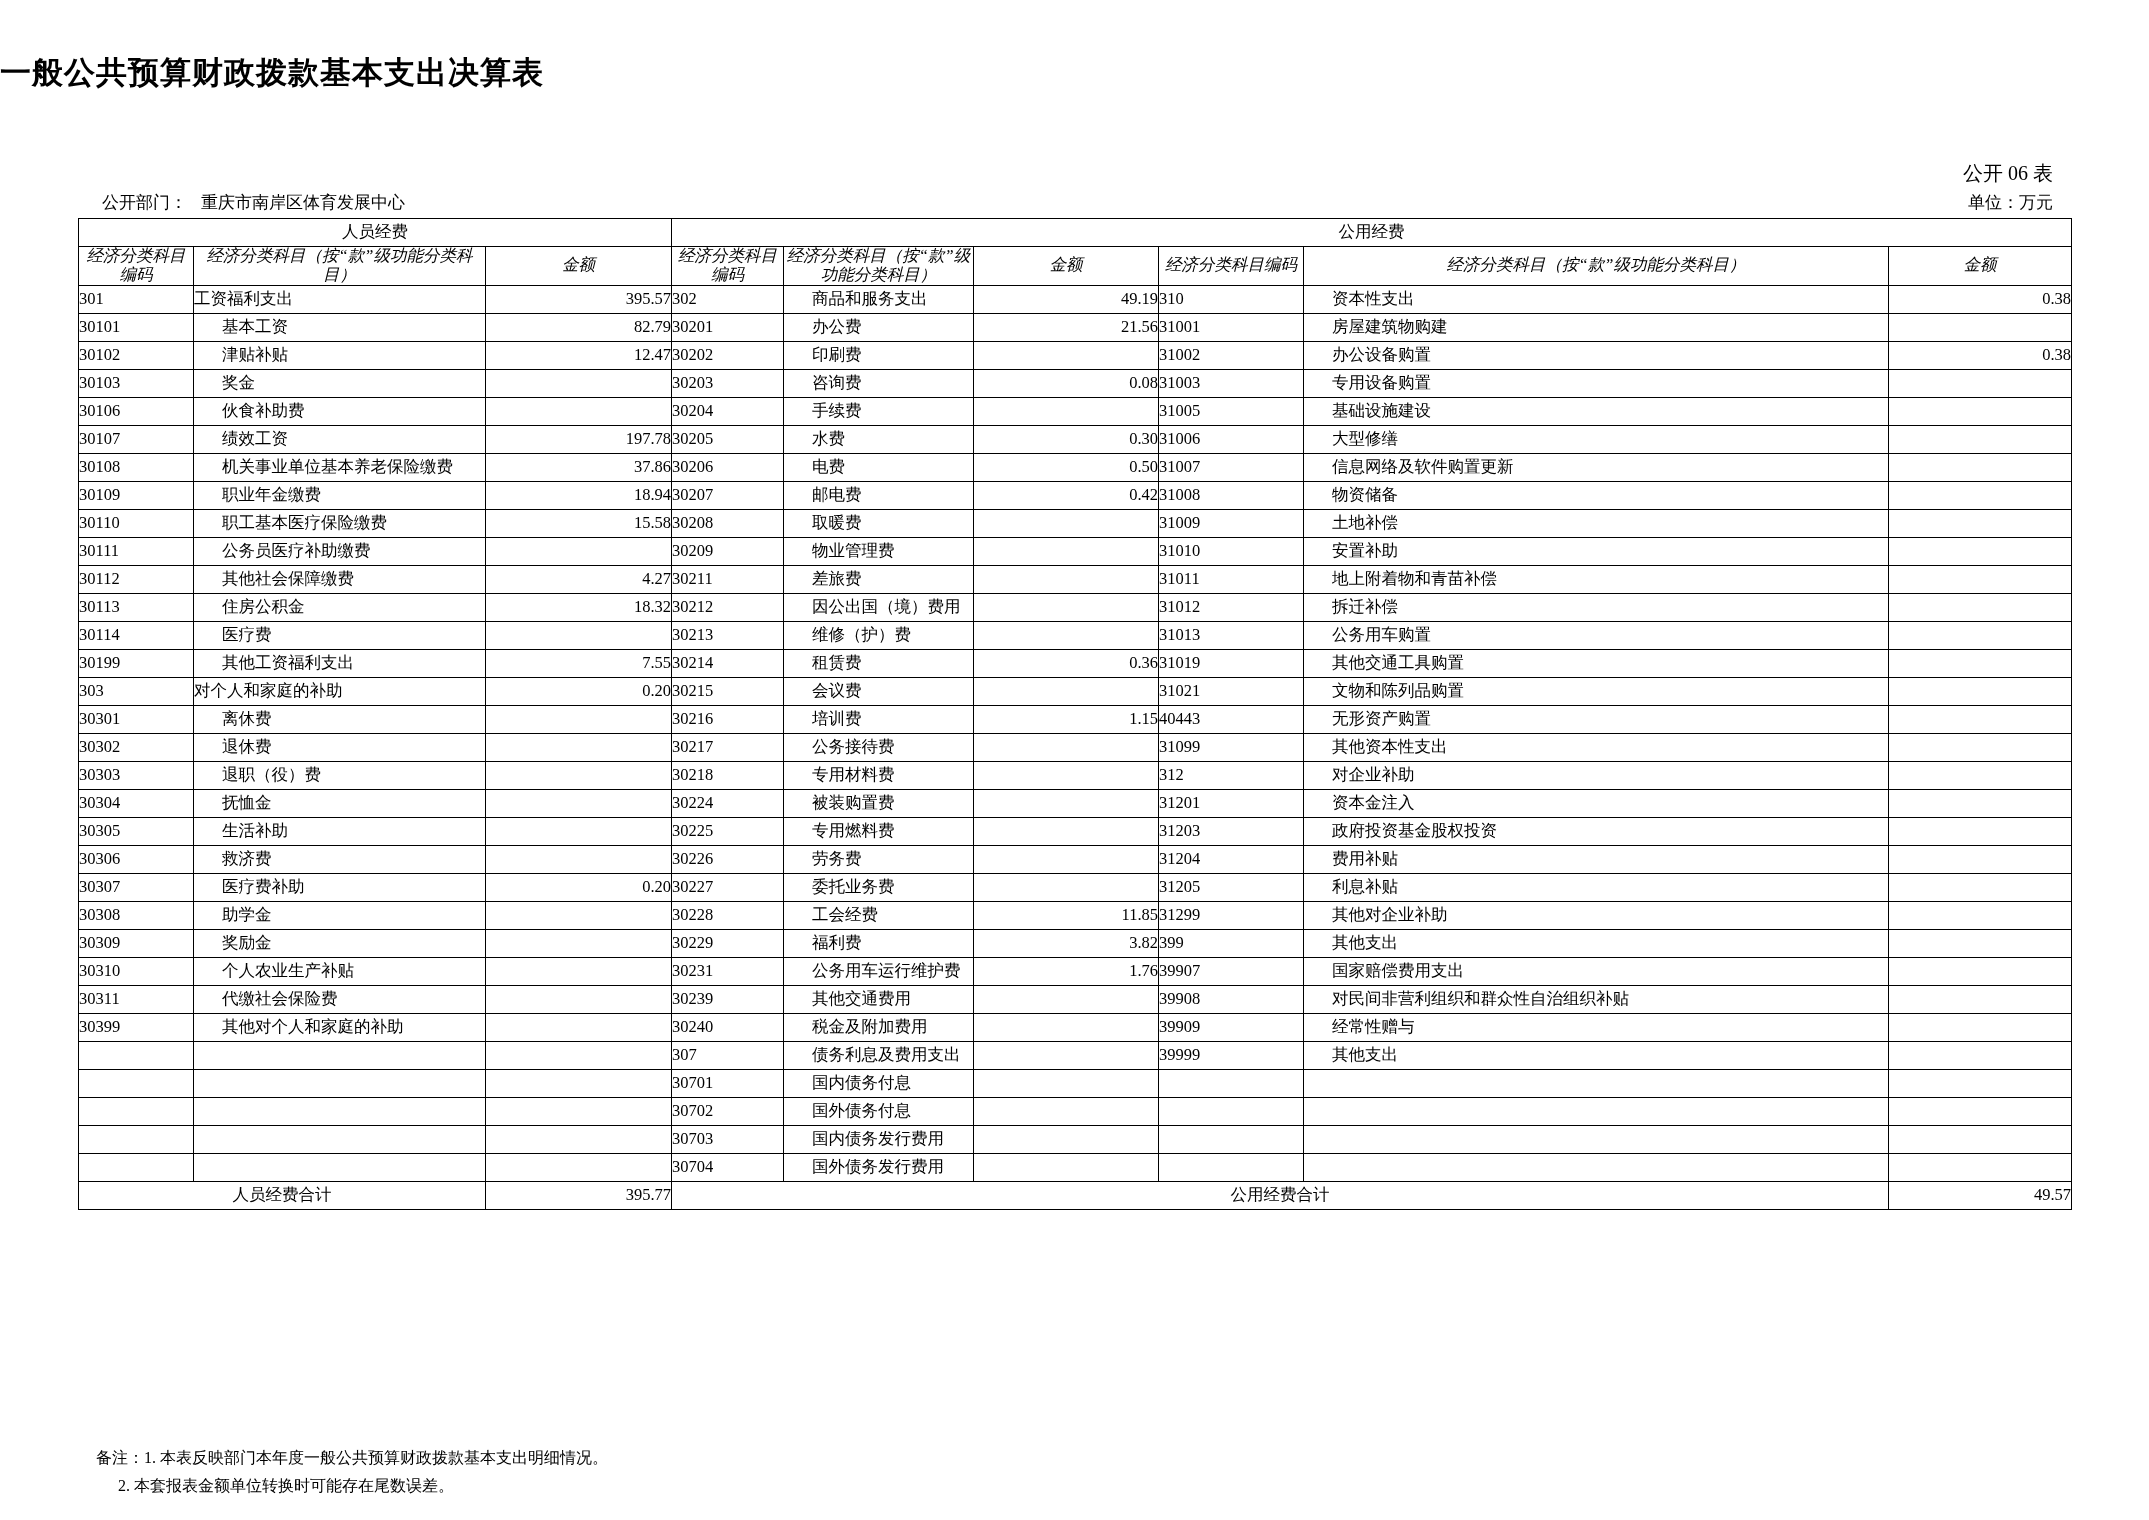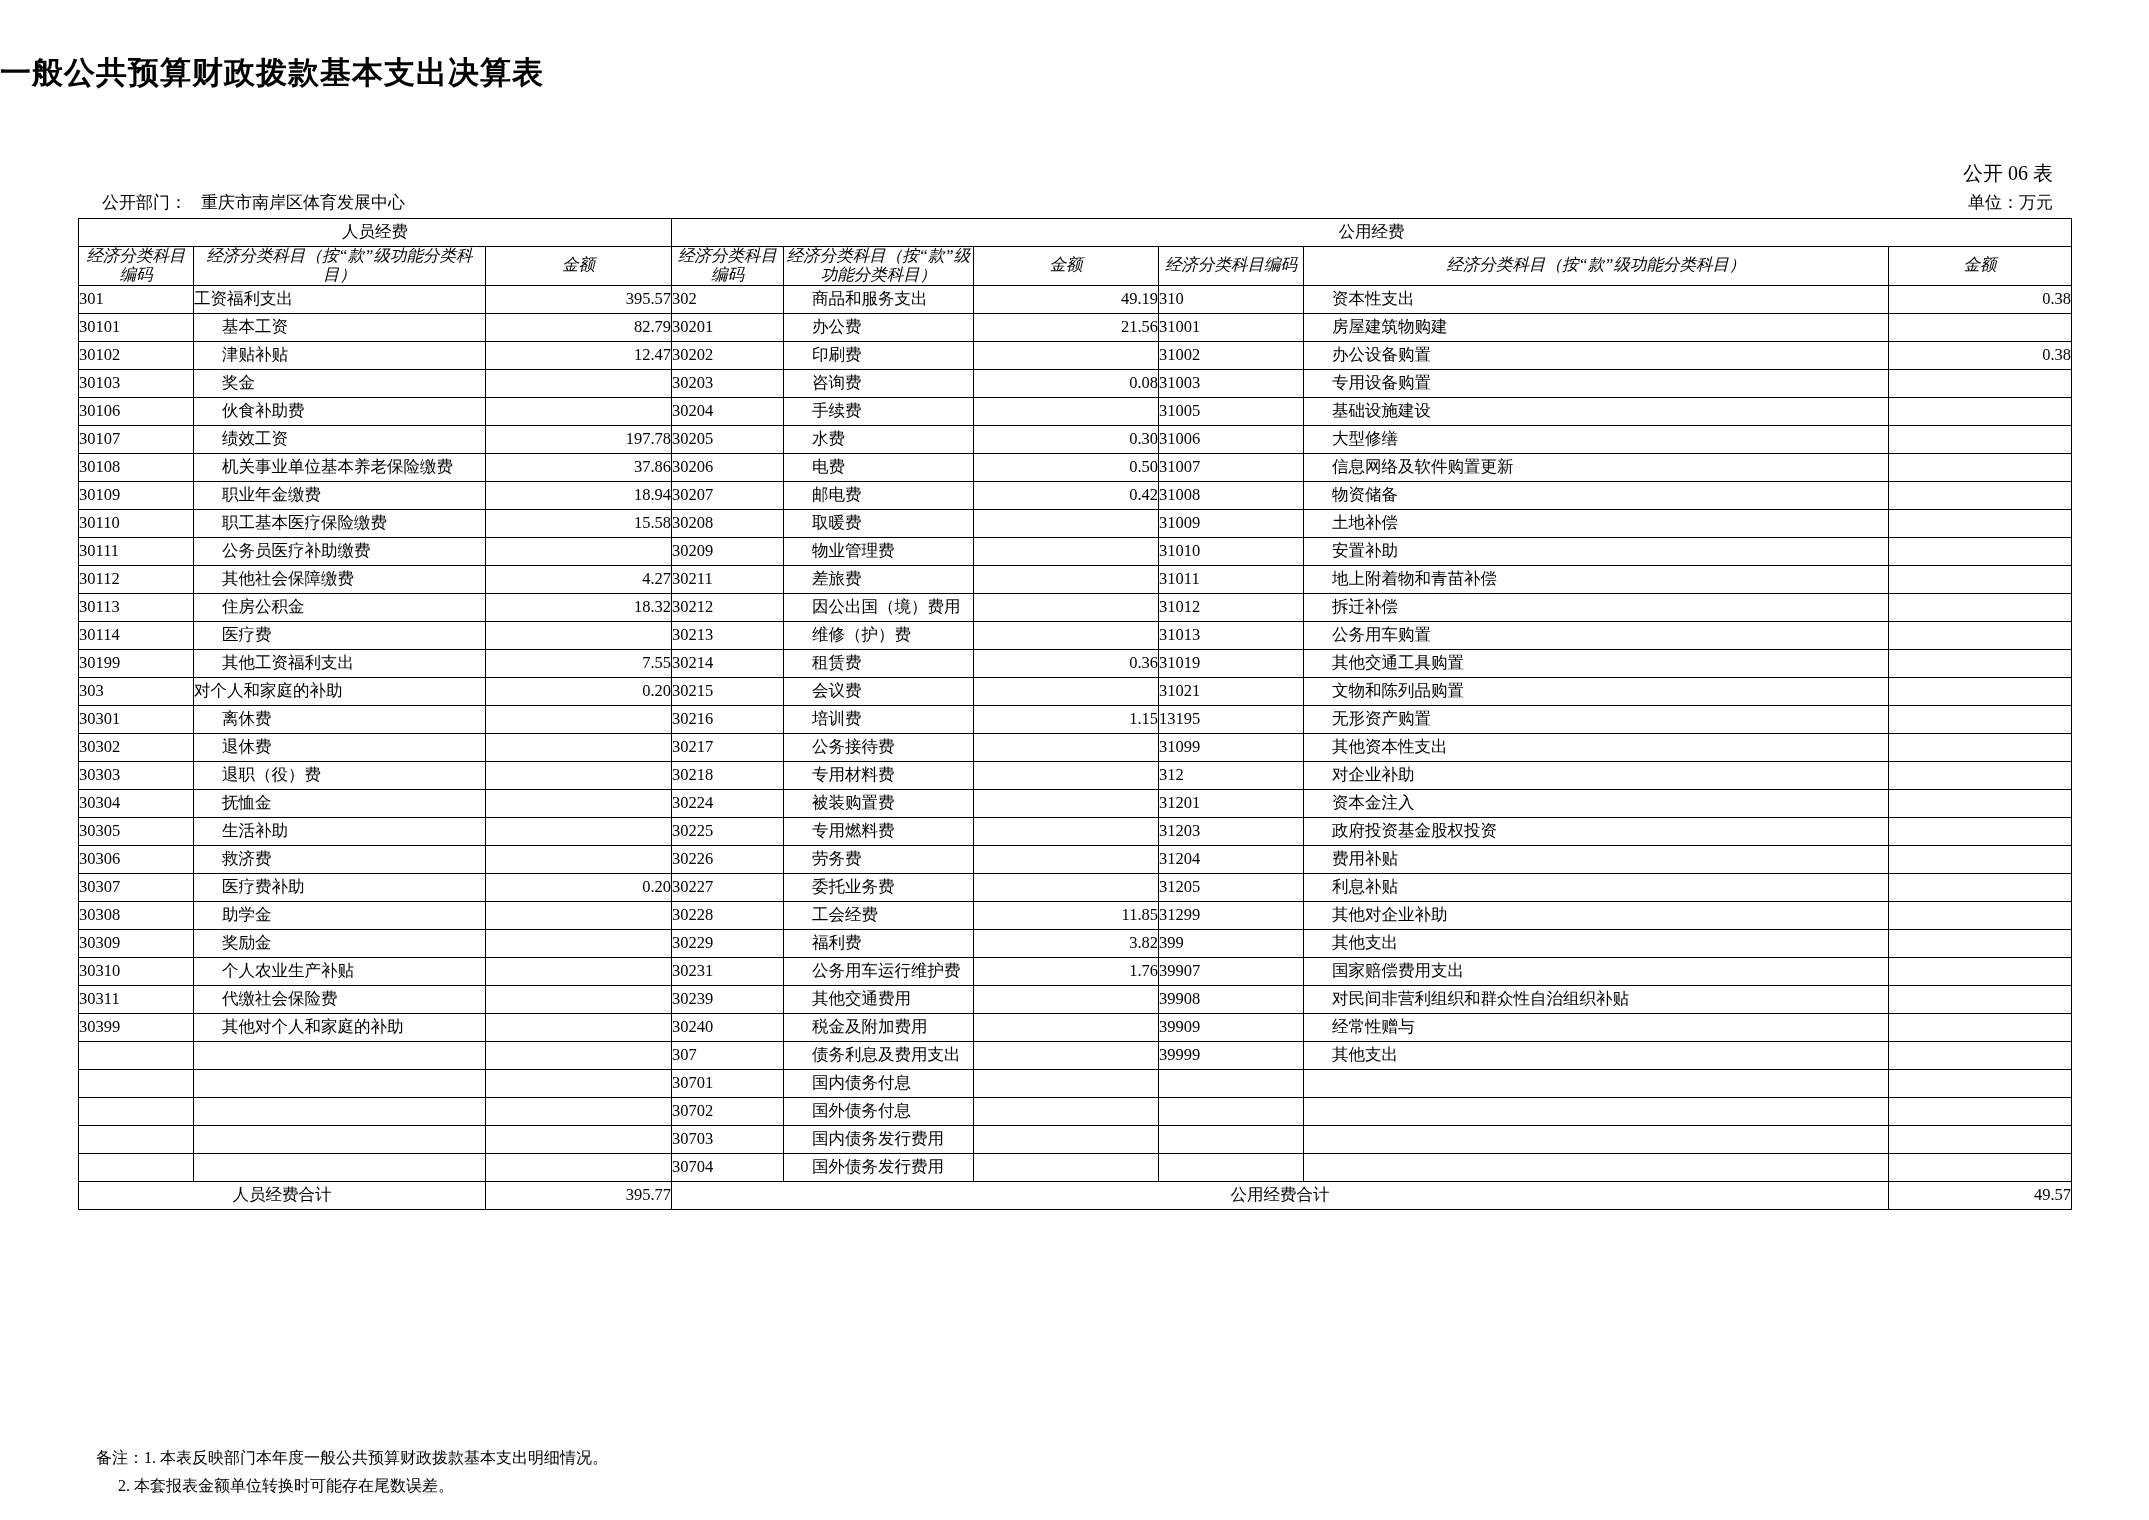--- a/index.html
+++ b/index.html
@@ -334,21 +334,21 @@
           <td class="c-name ind">文物和陈列品购置</td>
           <td class="c-amt"></td>
         </tr>
         <tr>
           <td class="c-code">30301</td>
           <td class="c-name ind">离休费</td>
           <td class="c-amt"></td>
           <td class="c-code">30216</td>
           <td class="c-name ind">培训费</td>
           <td class="c-amt">1.15</td>
-          <td class="c-code">13195</td>
+          <td class="c-code">40443</td>
           <td class="c-name ind">无形资产购置</td>
           <td class="c-amt"></td>
         </tr>
         <tr>
           <td class="c-code">30302</td>
           <td class="c-name ind">退休费</td>
           <td class="c-amt"></td>
           <td class="c-code">30217</td>
           <td class="c-name ind">公务接待费</td>
           <td class="c-amt"></td>

